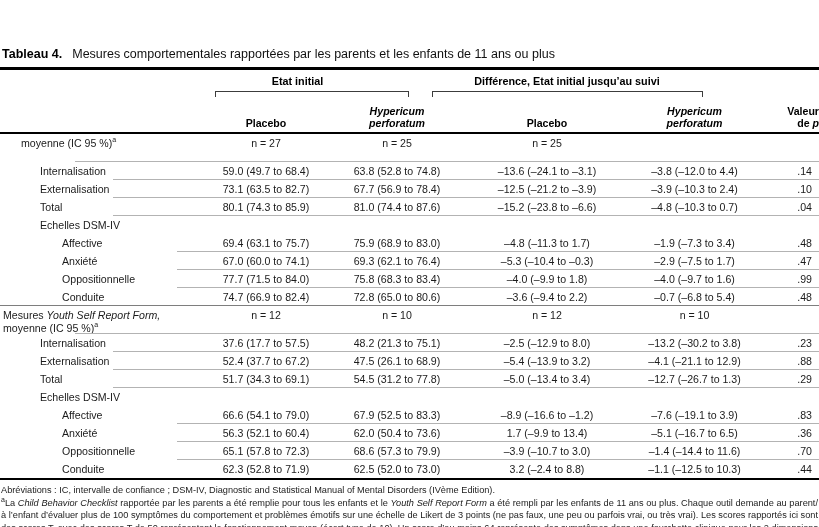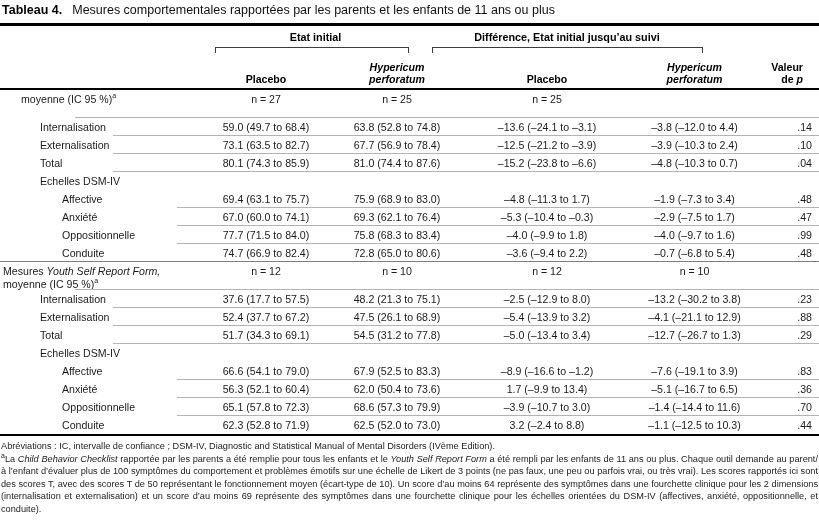--- a/index.html
+++ b/index.html
@@ -1,33 +1,33 @@
 <!DOCTYPE html>
 <html><head>
 <meta charset="utf-8">
 <style>
   html,body{margin:0;padding:0;background:#ffffff;}
   body{width:819px;height:527px;overflow:hidden;font-family:"Liberation Sans",sans-serif;color:#1b1b1b;}
   .page{width:819px;height:527px;position:relative;background:#fff;}
 
   
-  .titlebar{height:19px;padding-top:3px;padding-left:2px;font-size:12.5px;white-space:nowrap;}
+  .titlebar{height:19px;padding-top:3px;padding-left:2px;font-size:12.5px;white-space:nowrap;margin-top:44px;}
   .titlebar .tlabel{font-weight:bold;color:#000;}
   .titlebar .ttext{margin-left:10px;color:#111;}
   .title-rule{height:3px;background:#000;margin-top:1px;}
 
   
   .thead{position:relative;height:62px;}
   .ghead{position:absolute;top:5px;font-size:10.8px;font-weight:bold;text-align:center;color:#000;}
   .bracket{position:absolute;top:21px;height:5px;border:1px solid #3c3c3c;border-bottom:none;}
   .grid{display:grid;grid-template-columns:200px 132px 130px 170px 125px 62px;}
   .colheads{position:absolute;left:0;right:0;bottom:3px;align-items:end;}
   .ch{font-size:10.6px;font-weight:bold;text-align:center;line-height:11.5px;color:#000;}
   .ch.italic{font-style:italic;}
-  .ch.pcol{text-align:right;padding-right:16px;margin-top:41px;}
+  .ch.pcol{text-align:right;padding-right:0;margin-top:41px;}
   .ch .pit{font-style:italic;}
   .head-rule{height:2px;background:#000;}
 
   
   .row{position:relative;align-items:center;}
   .row.data,.row.sub{height:18px;}
   .row.section{height:28px;align-items:start;}
   .c{font-size:10.6px;color:#1b1b1b;line-height:12px;}
   .c.center{text-align:center;}
   .c.p{text-align:right;padding-right:7px;}
@@ -48,21 +48,21 @@
 <body>
 
 <div class="page">
 
   <div class="titlebar">
     <span class="tlabel">Tableau 4.</span><span class="ttext">Mesures comportementales rapportées par les parents et les enfants de 11 ans ou plus</span>
   </div>
   <div class="title-rule"></div>
 
   <div class="thead">
-    <div class="ghead" style="left:219px;width:193px;">Etat initial</div>
+    <div class="ghead" style="left:201px;width:193px;">Etat initial</div>
     <div class="bracket" style="left:215px;width:192px;"></div>
     <div class="ghead" style="left:432px;width:270px;">Différence, Etat initial jusqu’au suivi</div>
     <div class="bracket" style="left:432px;width:269px;"></div>
 
     <div class="grid colheads">
       <div class="ch"></div>
       <div class="ch">Placebo</div>
       <div class="ch italic"><span>Hypericum</span><br><span>perforatum</span></div>
       <div class="ch">Placebo</div>
       <div class="ch italic"><span>Hypericum</span><br><span>perforatum</span></div>

